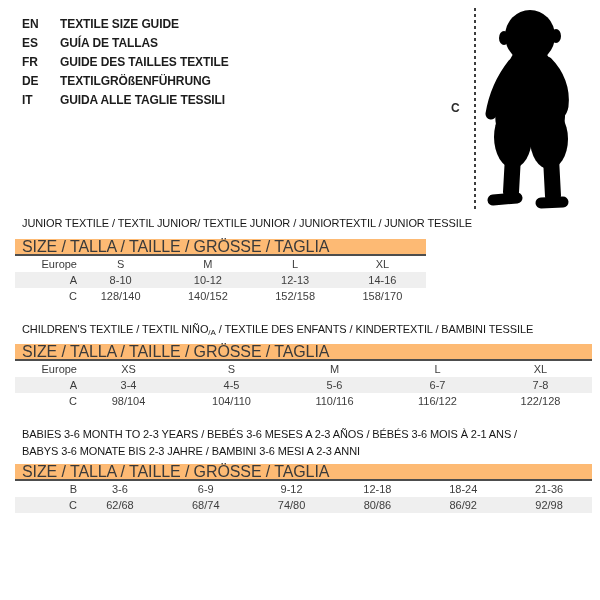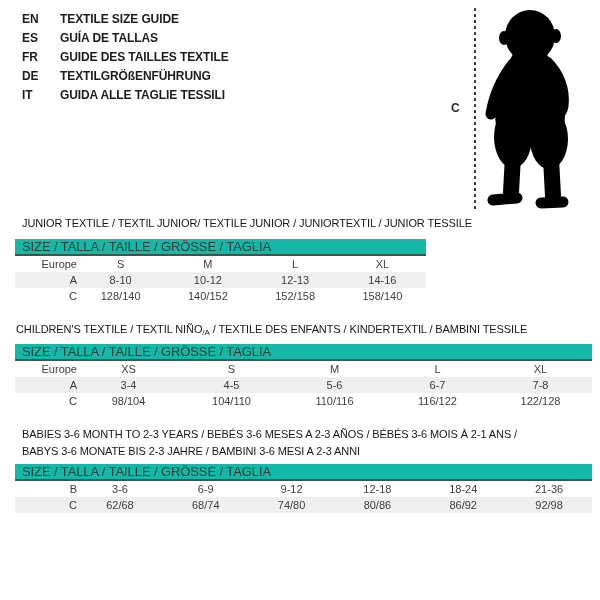--- a/index.html
+++ b/index.html
@@ -2,36 +2,36 @@
 <html><head>
 <meta charset="utf-8">
 <style>
   html,body{margin:0;padding:0;background:#fff;}
   .page{position:relative;width:600px;height:600px;background:#ffffff;overflow:hidden;
         font-family:"Liberation Sans","DejaVu Sans",sans-serif;color:#1c1c1c;}
   .abs{position:absolute;}
 
   
   .langs{left:22px;top:12px;}
-  .lang-row{display:flex;height:19px;align-items:flex-start;font-size:12px;font-weight:bold;letter-spacing:-0.1px;}
+  .lang-row{display:flex;height:19px;align-items:flex-end;font-size:12px;font-weight:bold;letter-spacing:-0.1px;}
   .lang-code{width:38px;flex:0 0 38px;}
 
   
   .measure-line{left:474px;top:8px;width:2px;height:201px;
     background-image:repeating-linear-gradient(#3d3d3d 0 3px,transparent 3px 6px);}
   .measure-label{left:451px;top:101px;font-size:12px;font-weight:bold;color:#2a2a2a;}
 
   
   .sec-title{font-size:11px;font-weight:normal;letter-spacing:-0.1px;color:#161616;line-height:17px;white-space:nowrap;}
   .subsc{font-size:8px;vertical-align:-2px;}
 
   
   .tbl{font-size:11px;}
-  .size-bar{height:15px;line-height:15px;background:#14b8a6;border-bottom:2px solid #4d4d4d;
-            padding-left:7px;font-size:13px;color:#3a3a3a;letter-spacing:-0.1px;}
+  .size-bar{height:15px;line-height:15px;background:#fdba74;border-bottom:2px solid #4d4d4d;
+            padding-left:7px;font-size:16px;color:#3a3a3a;letter-spacing:-0.1px;}
   .tbl table{width:100%;border-collapse:collapse;table-layout:fixed;}
   .tbl td{height:16px;line-height:16px;padding:0;text-align:center;font-size:11px;color:#3d3d3d;
           overflow:hidden;white-space:nowrap;}
   .tbl td.lbl{width:55px;text-align:right;padding-left:7px;color:#3a3a3a;}
   .tbl tr.shaded td{background:#efefef;}
 
   
   .legend div{height:18px;line-height:18px;font-size:11px;font-weight:bold;letter-spacing:-0.1px;color:#161616;white-space:nowrap;}
 </style>
 </head>
@@ -101,27 +101,27 @@
           <td>8-10</td>
           <td>10-12</td>
           <td>12-13</td>
           <td>14-16</td>
         </tr>
         <tr>
           <td class="lbl">C</td>
           <td>128/140</td>
           <td>140/152</td>
           <td>152/158</td>
-          <td>158/140</td>
+          <td>158/170</td>
         </tr>
       </tbody>
     </table>
   </div>
 
-  <div class="abs sec-title" style="left:16px;top:321px;text-align:center;">
+  <div class="abs sec-title" style="left:22px;top:321px;text-align:center;">
     <span>CHILDREN'S TEXTILE / TEXTIL NIÑO</span><span class="subsc">/A</span><span> / TEXTILE DES ENFANTS / KINDERTEXTIL / BAMBINI TESSILE</span>
   </div>
 
   <div class="abs tbl" style="left:15px;top:344px;width:577px;">
     <div class="size-bar">SIZE / TALLA / TAILLE / GRÖSSE / TAGLIA</div>
     <table>
       <tbody>
         <tr>
           <td class="lbl">Europe</td>
           <td>XS</td>

